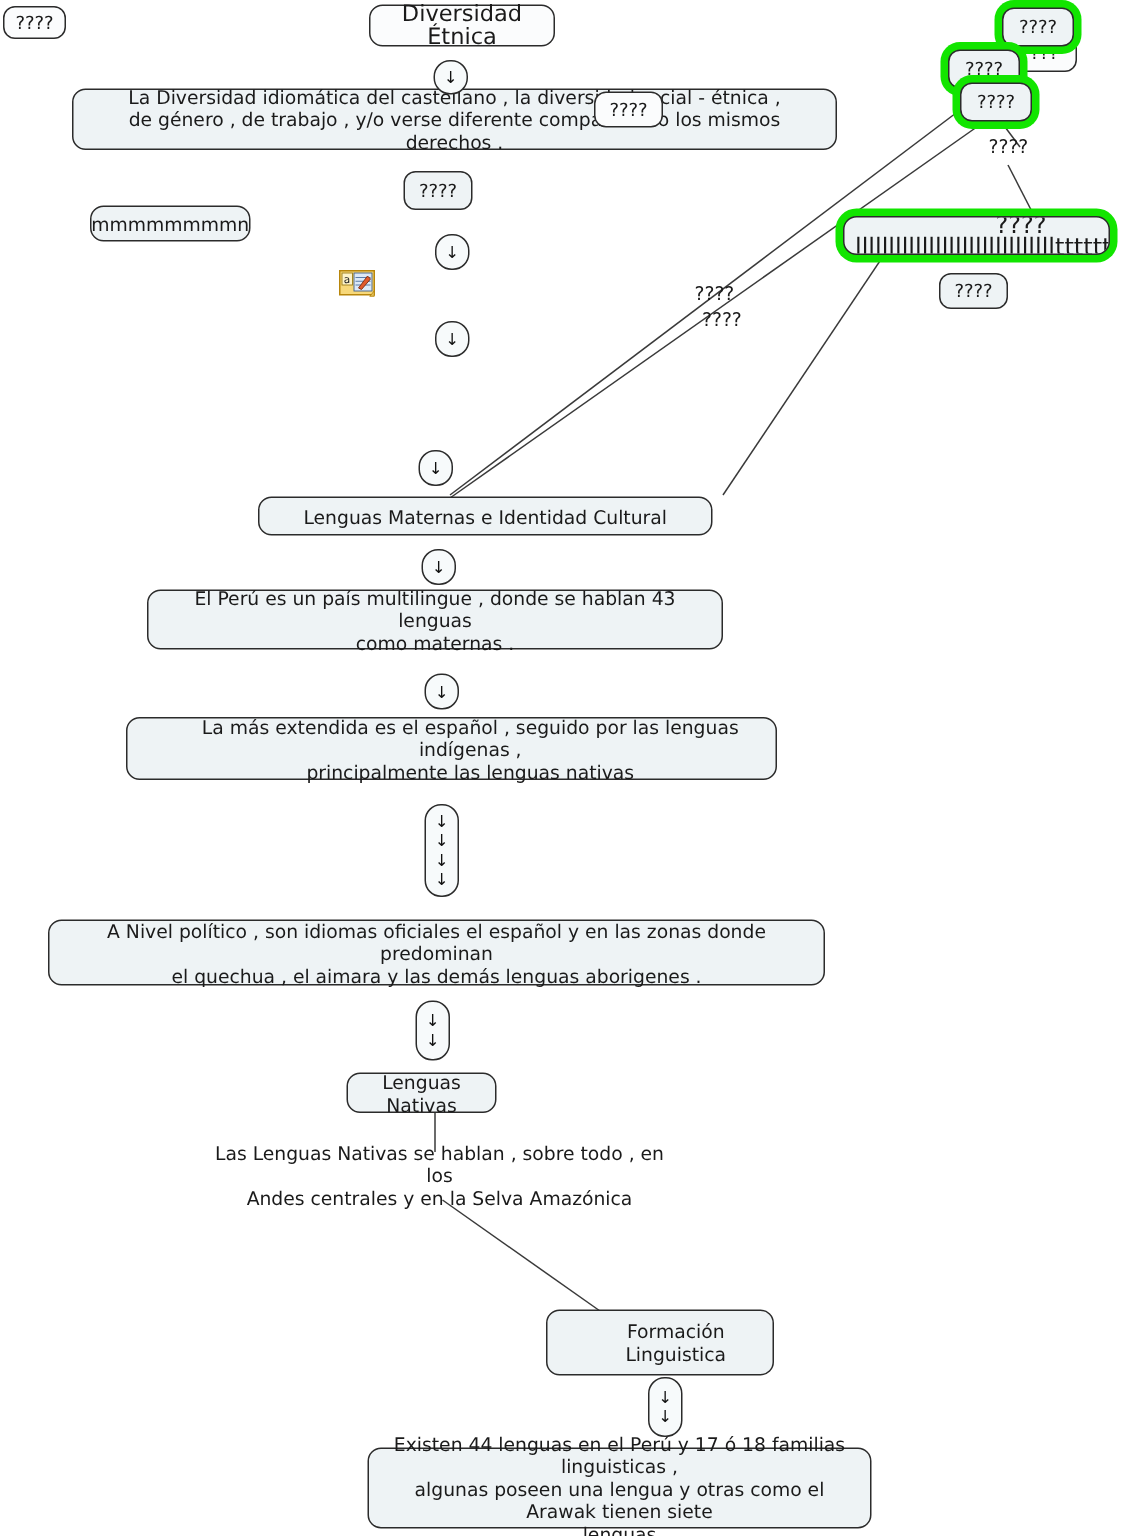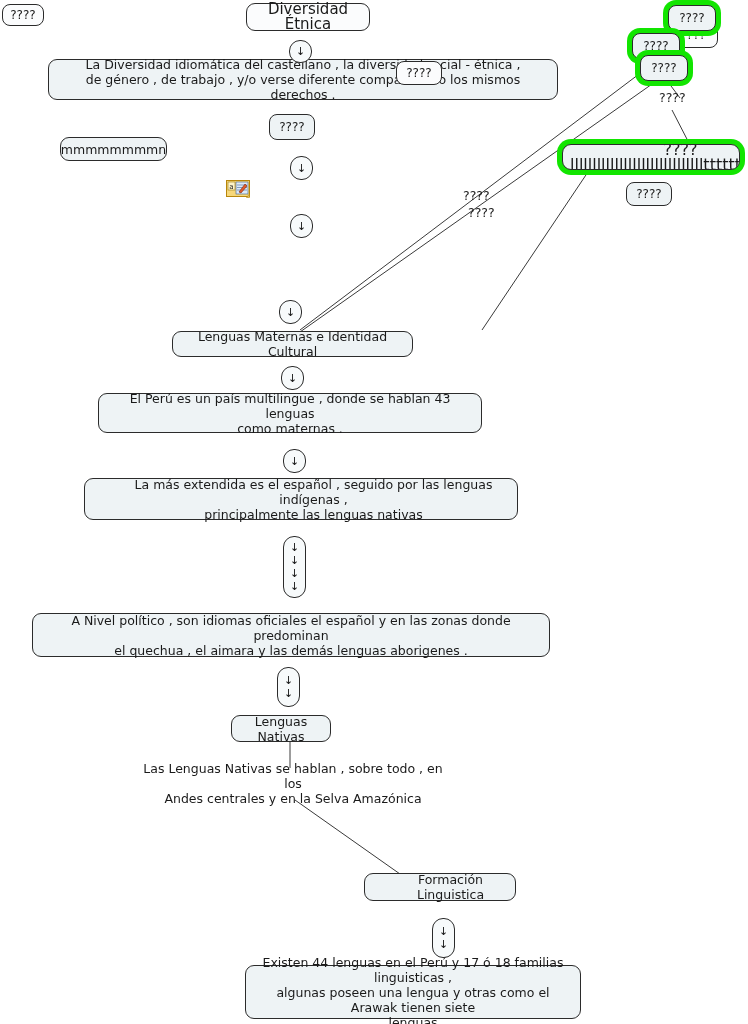--- a/index.html
+++ b/index.html
@@ -183,21 +183,21 @@
   </div>
 
   <div class="edgelabel" style="left:468px;top:205px;">
     <span>????</span>
   </div>
 
   <div class="conn" style="left:279px;top:300px;width:23px;height:24px;">
     <span>↓</span>
   </div>
 
-  <div class="node" style="left:172px;top:331px;width:241px;height:26px;">
+  <div class="node" style="left:172px;top:331px;width:303px;height:26px;">
     <span>Lenguas Maternas e Identidad Cultural</span>
   </div>
 
   <div class="conn" style="left:281px;top:366px;width:23px;height:24px;">
     <span>↓</span>
   </div>
 
   <div class="node" style="left:98px;top:393px;width:384px;height:40px;">
     <span>El Perú es un país multilingue , donde se hablan 43 lenguas
 como maternas .</span>
@@ -231,21 +231,21 @@
 
   <div class="node" style="left:231px;top:715px;width:100px;height:27px;">
     <span>Lenguas Nativas</span>
   </div>
 
   <div class="node plain" style="left:126px;top:765px;width:334px;height:36px;">
     <span>Las Lenguas Nativas se hablan , sobre todo , en los
 Andes centrales y en la Selva Amazónica</span>
   </div>
 
-  <div class="node" style="left:364px;top:873px;width:152px;height:28px;padding-left:28px;">
+  <div class="node" style="left:364px;top:873px;width:152px;height:44px;padding-left:28px;">
     <span>Formación Linguistica</span>
   </div>
 
   <div class="conn" style="left:432px;top:918px;width:23px;height:40px;">
     <span>↓</span>
     <span>↓</span>
   </div>
 
   <div class="node" style="left:245px;top:965px;width:336px;height:54px;">
     <span>Existen 44 lenguas en el Perú y 17 ó 18 familias linguisticas ,

